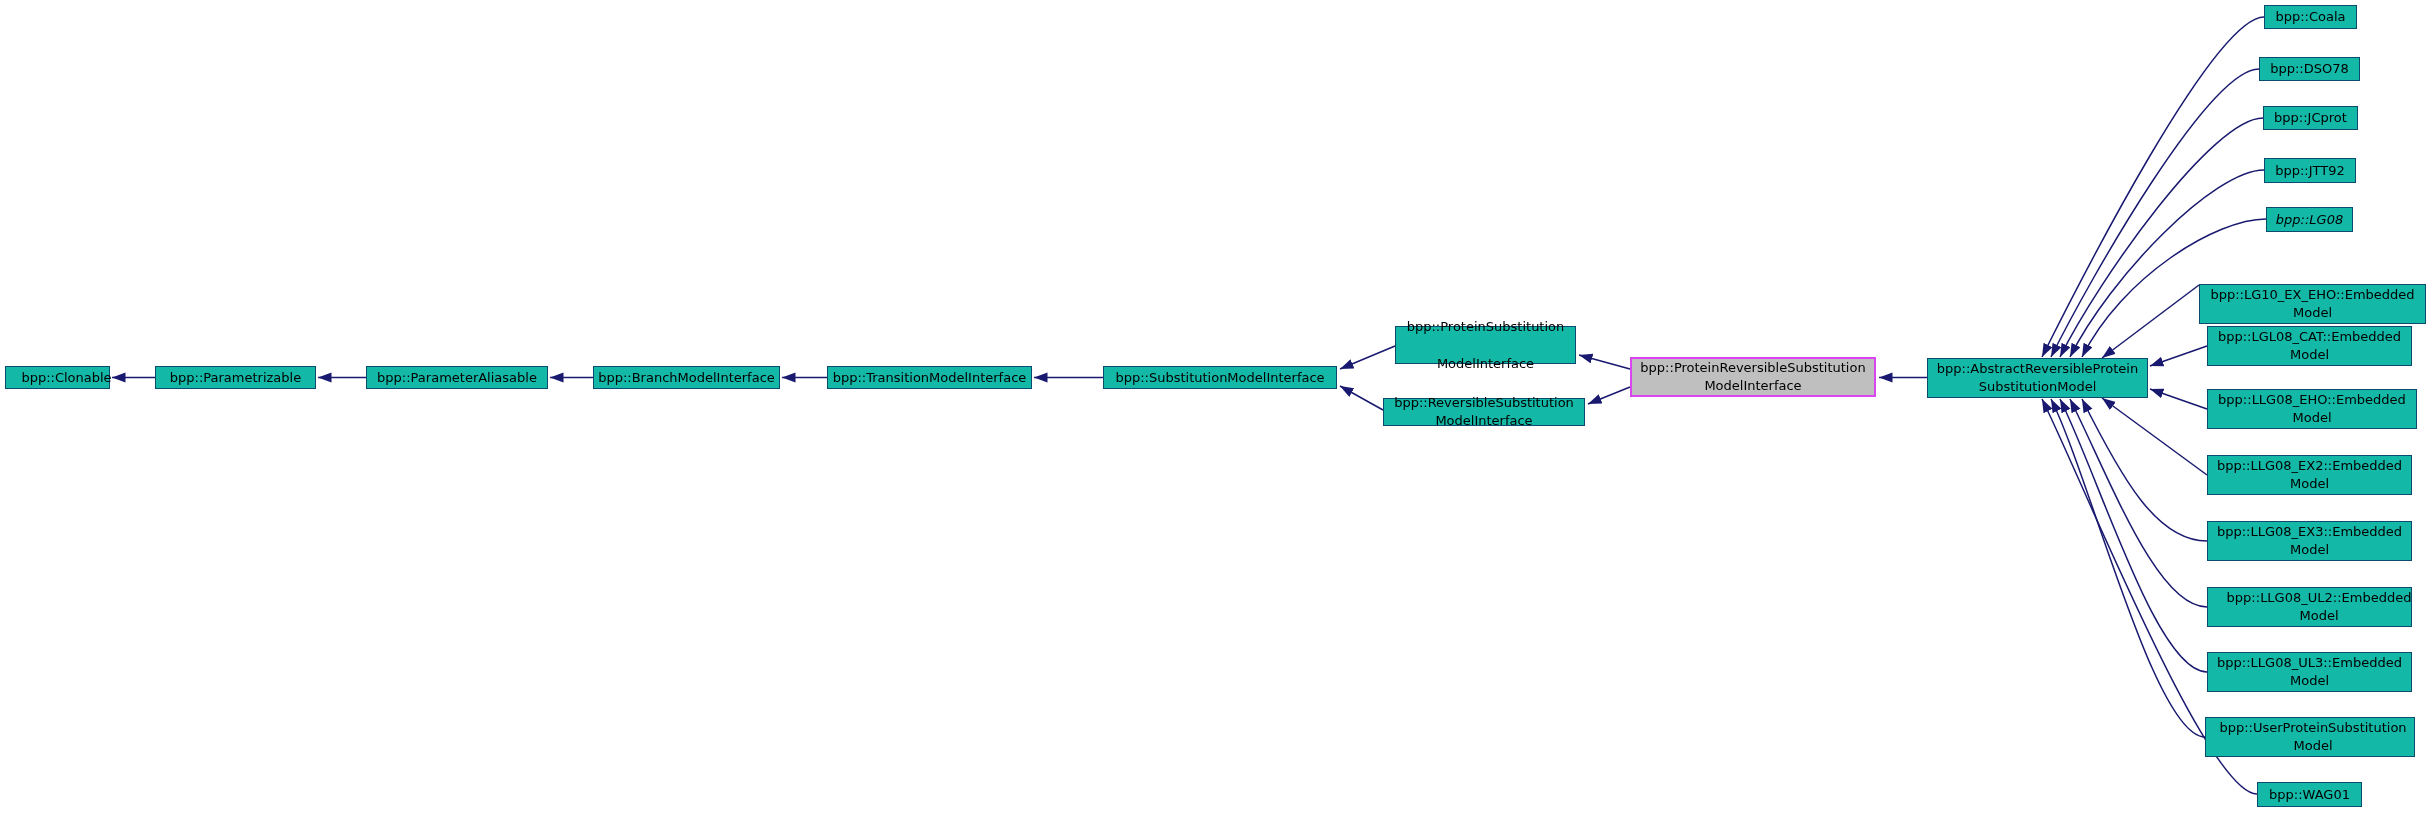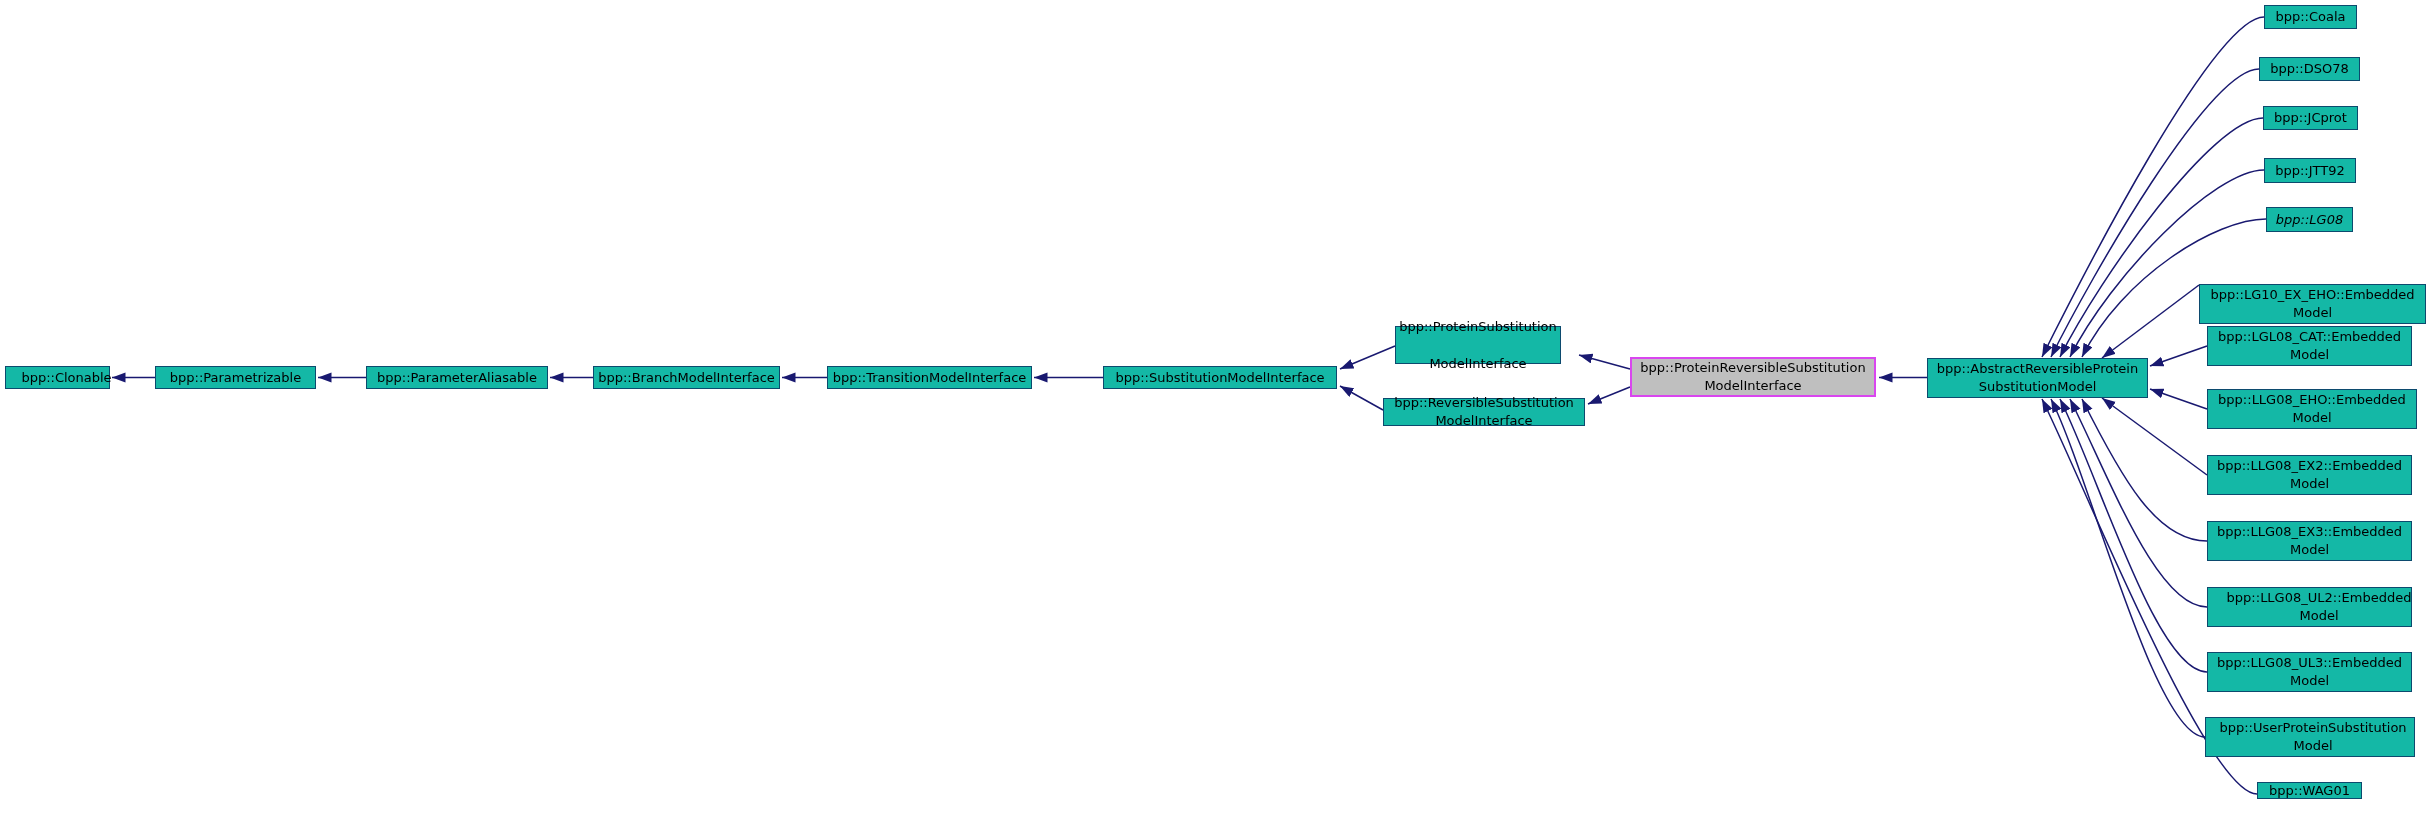--- a/index.html
+++ b/index.html
@@ -94,21 +94,21 @@
     </div>
     <div class="node" style="left: 593px; top: 366px; width: 187px; height: 23px;">
       <span>bpp::BranchModelInterface</span>
     </div>
     <div class="node" style="left: 827px; top: 366px; width: 205px; height: 23px;">
       <span>bpp::TransitionModelInterface</span>
     </div>
     <div class="node" style="left: 1103px; top: 366px; width: 234px; height: 23px;">
       <span>bpp::SubstitutionModelInterface</span>
     </div>
-    <div class="node" style="left: 1395px; top: 326px; width: 166px; height: 38px; gap: 19px;">
+    <div class="node" style="left: 1395px; top: 326px; width: 181px; height: 38px; gap: 19px;">
       <span>bpp::ProteinSubstitution</span>
       <span>ModelInterface</span>
     </div>
     <div class="node" style="left: 1383px; top: 398px; width: 202px; height: 28px;">
       <span>bpp::ReversibleSubstitution</span>
       <span>ModelInterface</span>
     </div>
     <div class="node highlighted" style="left: 1630px; top: 357px; width: 246px; height: 40px;">
       <span>bpp::ProteinReversibleSubstitution</span>
       <span>ModelInterface</span>
@@ -157,16 +157,16 @@
       <span>Model</span>
     </div>
     <div class="node" style="left: 2207px; top: 652px; width: 205px; height: 40px;">
       <span>bpp::LLG08_UL3::Embedded</span>
       <span>Model</span>
     </div>
     <div class="node" style="left: 2205px; top: 717px; width: 210px; height: 40px; padding-left: 6px;">
       <span>bpp::UserProteinSubstitution</span>
       <span>Model</span>
     </div>
-    <div class="node" style="left: 2257px; top: 782px; width: 105px; height: 17px;">
+    <div class="node" style="left: 2257px; top: 782px; width: 105px; height: 25px;">
       <span>bpp::WAG01</span>
     </div>
   </div>
 
 </body></html>

